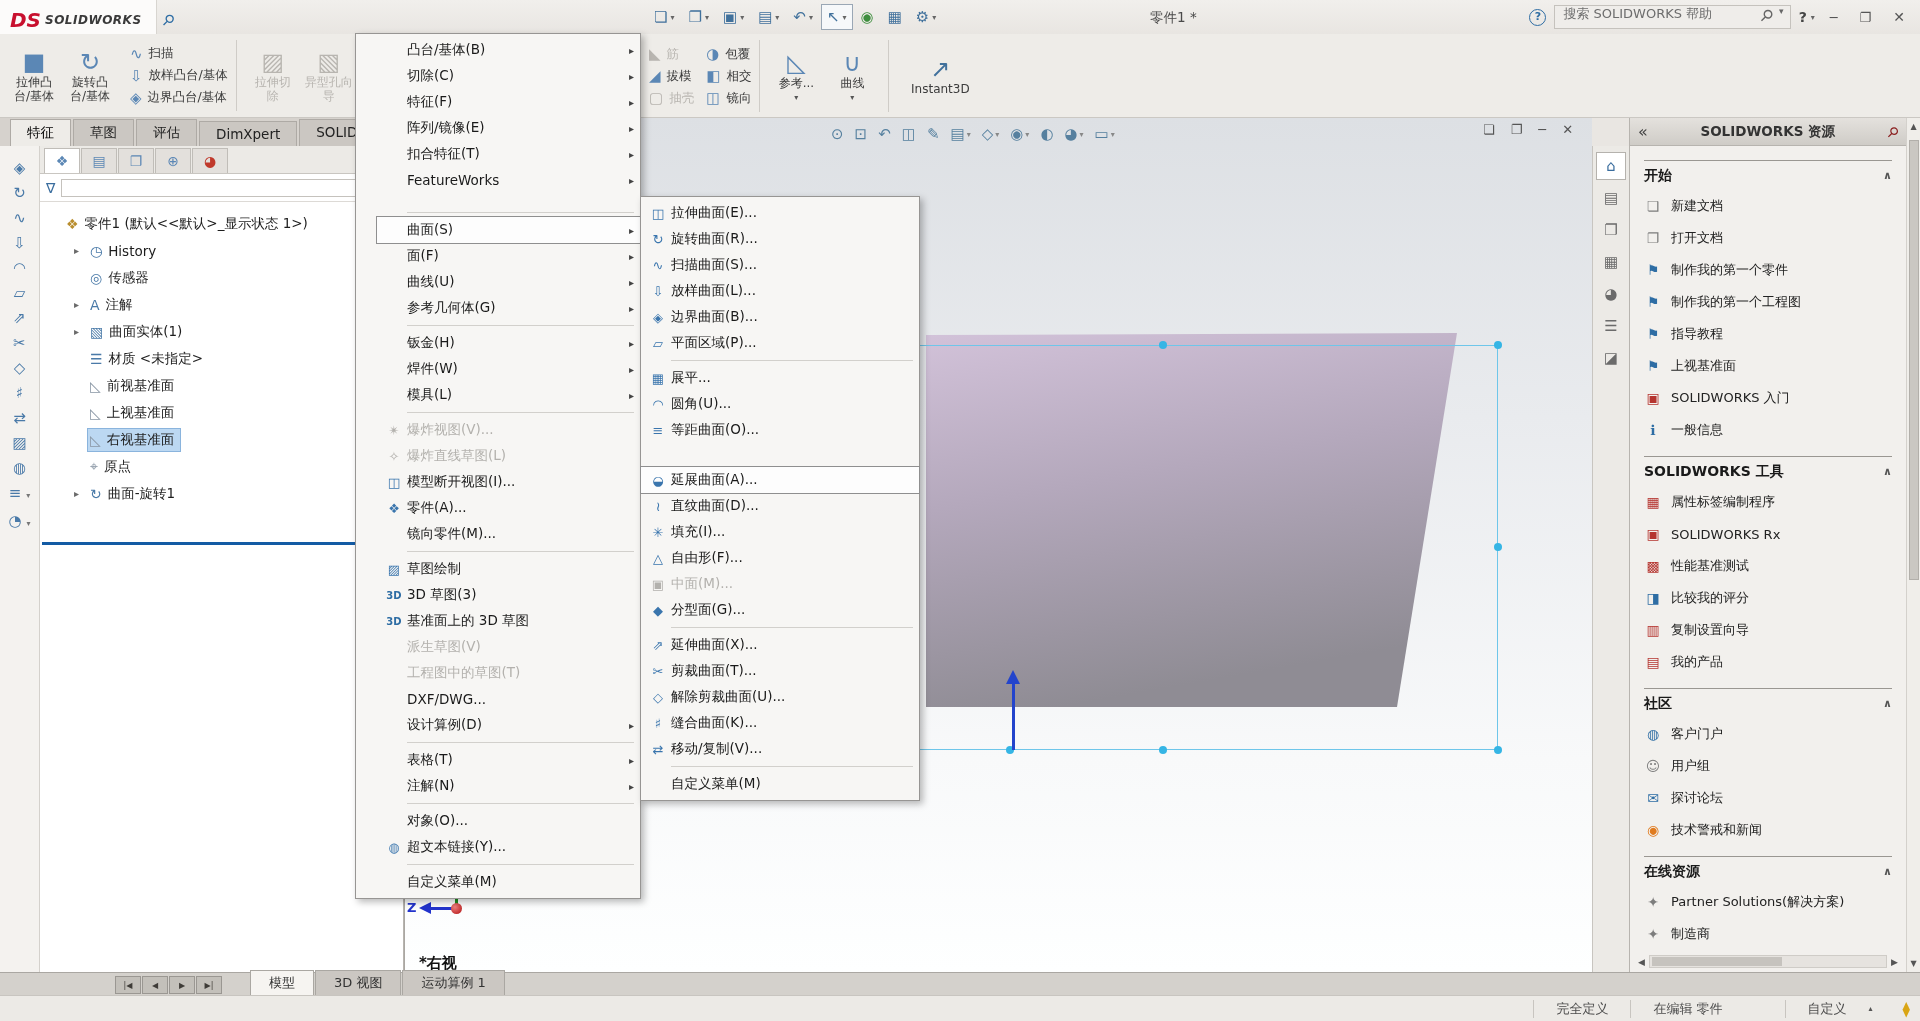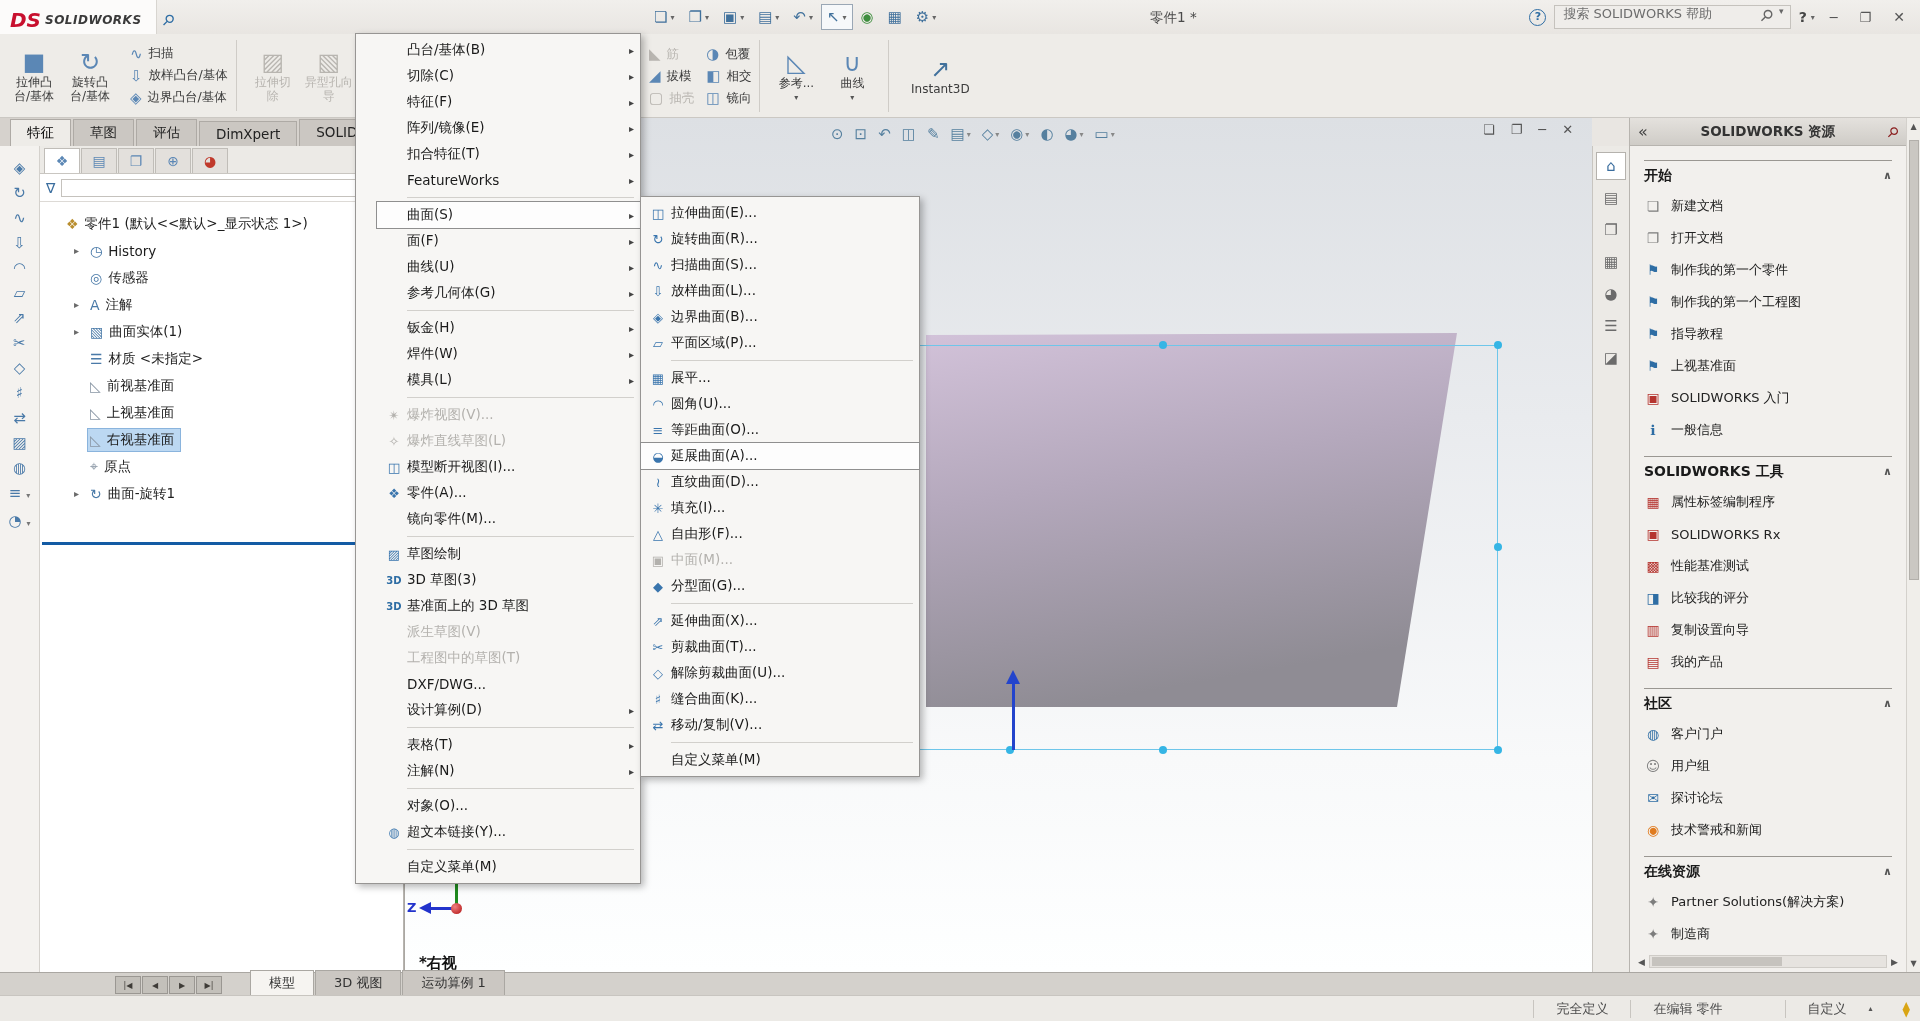--- a/index.html
+++ b/index.html
@@ -187,21 +187,21 @@
   #surfacemenu { left:640px; top:196px; width:280px; z-index:51; }
   .mi { display:flex; align-items:center; height:26px; padding:0 6px 0 4px; position:relative; }
   .mi.sep-above { margin-top:9px; }
   .mi.sep-above::before { content:""; position:absolute; top:-5px; left:30px; right:6px; height:1px; background:#d2d0cc; }
   .mi-ic { width:26px; text-align:center; font-size:13px; color:#3a75ad; flex:none; }
   .mi.ic-txt .mi-ic { font-size:10px; font-weight:bold; color:#2e6da4; }
   .mi-lab { flex:1; font-size:13.5px; color:#1a1a1a; white-space:nowrap; }
   .mi-sub { display:none; font-size:10px; color:#444; }
   .mi.has-sub .mi-sub { display:inline; }
   .mi.disabled .mi-lab, .mi.disabled .mi-ic, .mi.disabled .mi-sub { color:#b3b1ad; }
-  .mi.hl { outline:1px solid #8f8f8f; background:#fdfdfd; }
+  .mi.hl { outline:1px solid #8f8f8f; background:#fdfdfd;margin-top:24px; }
 </style>
 </head>
 <body>
 
 <div id="app">
 
   <div id="titlebar">
     <div id="logo">
       <span class="ds">DS</span>
       <span class="sw">SOLIDWORKS</span>

